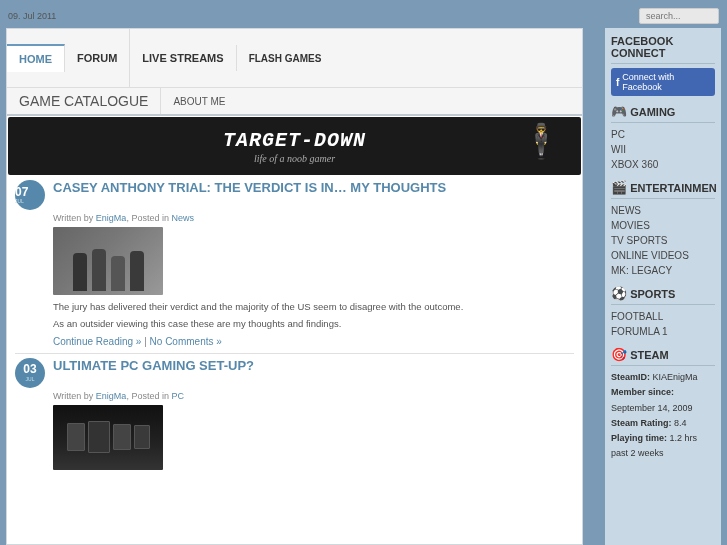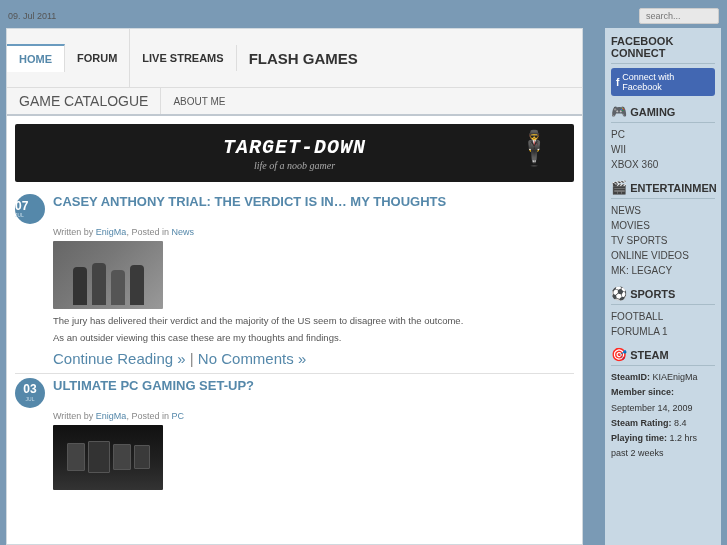--- a/index.html
+++ b/index.html
@@ -24,29 +24,29 @@
   </div>
 
   <div style="display:flex; flex:1; gap:22px; overflow:hidden;">
 
     <div style="background:#fff; border:1px solid #d0d8de; flex:1; display:flex; flex-direction:column; overflow:hidden;">
 
       <div style="display:flex; align-items:center; border-bottom:1px solid #ddd; background:#f5f5f5;">
         <div style="padding:7px 12px; font-size:11px; font-weight:bold; color:#5588aa; text-transform:uppercase; cursor:pointer; border-right:1px solid #ddd; background:#fff; border-top:2px solid #6a9bbf;">HOME</div>
         <div style="padding:23px 12px; font-size:11px; font-weight:bold; color:#333; text-transform:uppercase; cursor:pointer; border-right:1px solid #ddd;">FORUM</div>
         <div style="padding:7px 12px; font-size:11px; font-weight:bold; color:#333; text-transform:uppercase; cursor:pointer; border-right:1px solid #ddd;">LIVE STREAMS</div>
-        <div style="padding:7px 12px; font-size:15px; font-weight:bold; color:#333; text-transform:uppercase; cursor:pointer;">FLASH GAMES</div>
+        <div style="padding:7px 12px; font-size:10px; font-weight:bold; color:#333; text-transform:uppercase; cursor:pointer;">FLASH GAMES</div>
       </div>
 
       <div style="display:flex; align-items:center; border-bottom:2px solid #c0c8d0; background:#f5f5f5;">
         <div style="padding:5px 12px; font-size:14px; color:#555; text-transform:uppercase; cursor:pointer; border-right:1px solid #ddd;">GAME CATALOGUE</div>
         <div style="padding:5px 12px; font-size:10px; color:#555; text-transform:uppercase; cursor:pointer;">ABOUT ME</div>
       </div>
 
-      <div style="background:#1a1a1a; margin:8px; height:58px; display:flex; align-items:center; justify-content:center; border-radius:2px; position:relative; overflow:hidden;">
+      <div style="background:#1a1a1a; margin:1px; height:58px; display:flex; align-items:center; justify-content:center; border-radius:2px; position:relative; overflow:hidden;">
         <div style="text-align:center;">
           <div style="font-family:'Courier New',monospace; font-size:20px; font-weight:bold; color:#fff; letter-spacing:1px; font-style:italic;">TARGET-DOWN</div>
           <div style="font-family:Georgia,serif; font-size:10px; color:#aaa; font-style:italic; margin-top:1px;">life of a noob gamer</div>
         </div>
 
         <div style="position:absolute; right:18px; top:4px; font-size:34px;">🕴️</div>
       </div>
 
       <div style="padding:0 8px; overflow-y:auto; flex:1;">
 
@@ -66,21 +66,21 @@
             <div style="width:100%; height:100%; background:linear-gradient(135deg,#666 0%,#777 40%,#888 70%,#999 100%); display:flex; align-items:flex-end; justify-content:center; gap:5px; padding-bottom:4px;">
 
               <div style="width:14px; height:38px; background:#333; border-radius:4px 4px 0 0;"></div>
               <div style="width:14px; height:42px; background:#444; border-radius:4px 4px 0 0;"></div>
               <div style="width:14px; height:35px; background:#555; border-radius:4px 4px 0 0;"></div>
               <div style="width:14px; height:40px; background:#3a3a3a; border-radius:4px 4px 0 0;"></div>
             </div>
           </div>
           <div style="font-size:9.5px; color:#555; line-height:1.5; margin:0 0 3px 38px;">The jury has delivered their verdict and the majority of the US seem to disagree with the outcome.</div>
           <div style="font-size:9.5px; color:#555; line-height:1.5; margin:0 0 4px 38px;">As an outsider viewing this case these are my thoughts and findings.</div>
-          <div style="font-size:15px; color:#5588aa; margin:2px 0 6px 38px; cursor:pointer;">
+          <div style="font-size:10px; color:#5588aa; margin:2px 0 6px 38px; cursor:pointer;">
             <span style="cursor:pointer;">Continue Reading »</span>
             <span style="color:#888;"> | </span>
             <span style="cursor:pointer;">No Comments »</span>
           </div>
         </div>
 
         <hr style="border:none; border-top:1px solid #e0e0e0; margin:4px 0;">
 
         <div>
           <div style="display:flex; align-items:flex-start; margin-bottom:3px; margin-top:4px;">

